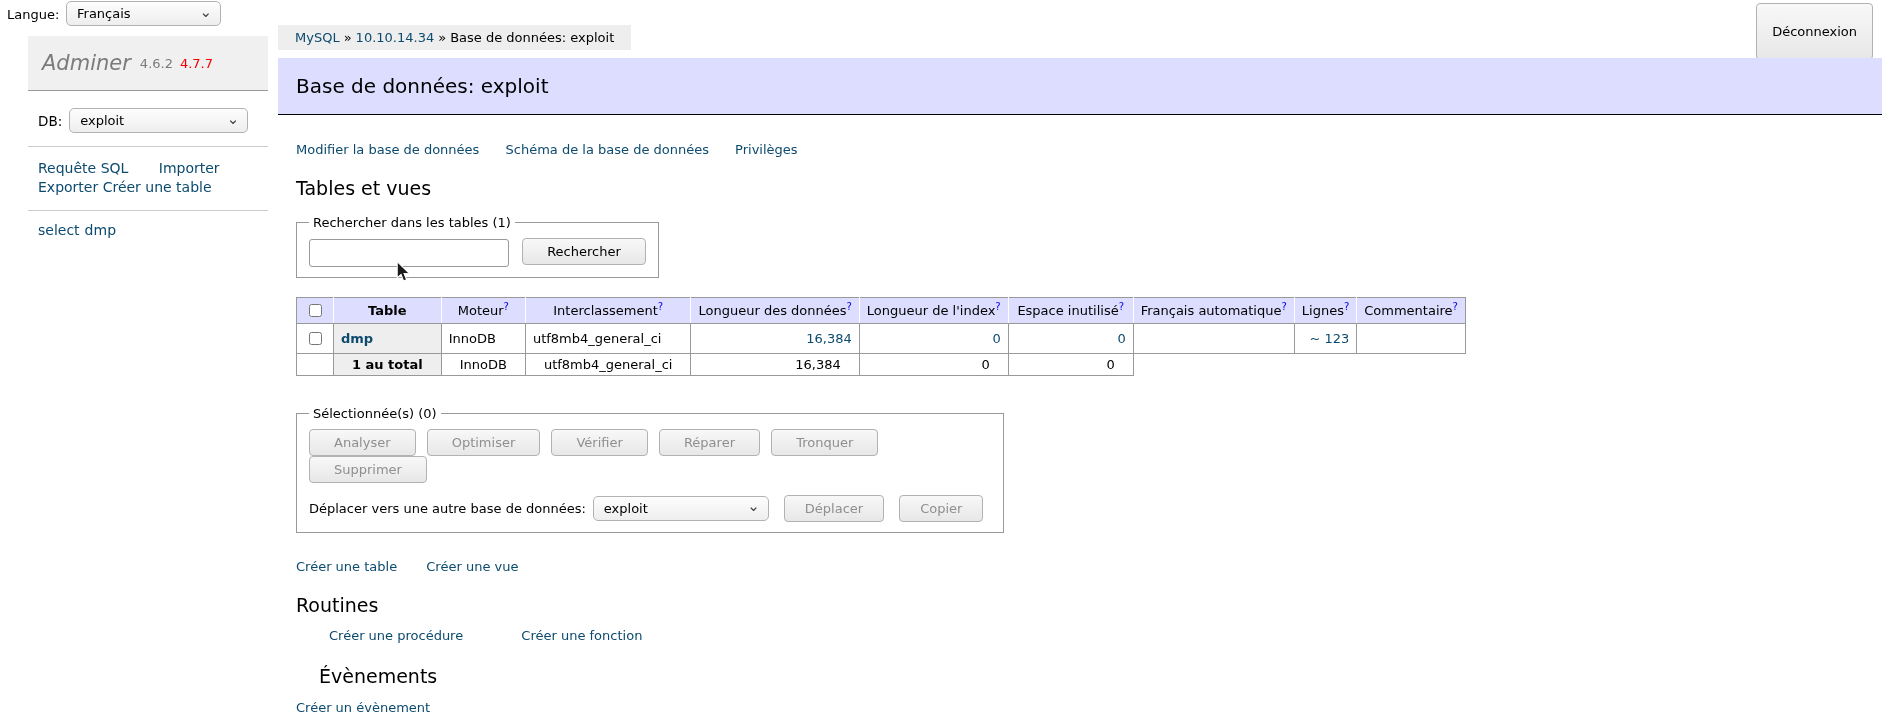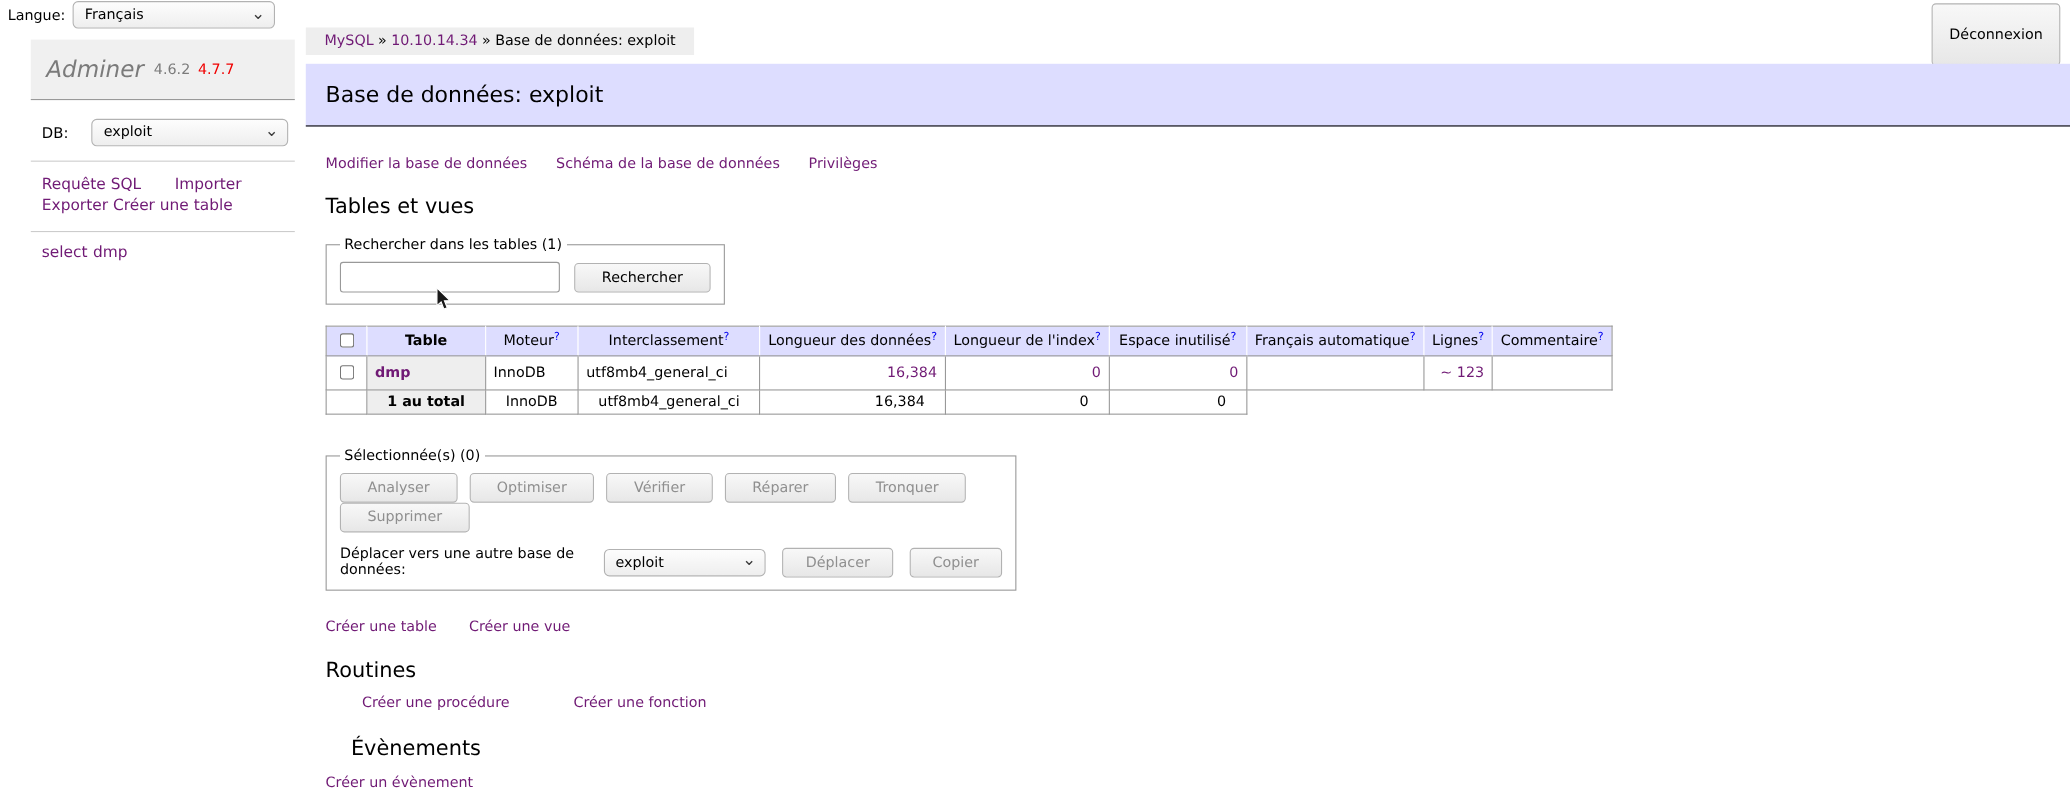--- a/index.html
+++ b/index.html
@@ -3,21 +3,21 @@
 <meta charset="utf-8">
 <style>
   * { box-sizing: border-box; }
   html,body { margin:0; padding:0; background:#fff; }
   .page {
     position: relative;
     width: 1882px; height: 724px;
     font-family: "DejaVu Sans", "Liberation Sans", sans-serif;
     font-size: 13px; color:#000; background:#fff; overflow:hidden;
   }
-  a { color:#701a75; text-decoration:none; }
+  a { color:#0c4a6e; text-decoration:none; }
 
   
   .lang-label { position:absolute; left:7px; top:7px; font-size:13px; }
   .lang-select { position:absolute; left:66px; top:1px; }
   .logout-btn { position:absolute; right:9px; top:3px; }
 
   
   .btn {
     font-family: inherit; font-size:13px; color:#000;
     background: linear-gradient(#f8f8f8, #e7e7e7);
@@ -44,21 +44,21 @@
 
   
   .sidebar { position:absolute; left:0; top:0; width:268px;padding-left:28px; }
   .h1-box {
     margin-top:36px; height:55px; background:#f0f0f0; border-bottom:1px solid #999;
     display:flex; align-items:center; padding-left:14px;
   }
   .app-name { font-size:21px; font-style:italic; color:#7b7b7b; margin-right:9px; }
   .app-version { font-size:13px; color:#7b7b7b; margin-right:7px; }
   .app-newversion { font-size:13px; color:#f00000; }
-  .db-row { margin:17px 0 0 10px; display:flex; align-items:center;gap:14px; }
+  .db-row { margin:17px 0 0 10px; display:flex; align-items:center; }
   .db-row .db-label { margin-right:7px; font-size:13.5px; }
   .db-select { width:179px; }
   .side-hr { border:0; border-top:1px solid #ccc; margin:13px 0 0 0; }
   .side-links { margin:12px 0 0 10px; font-size:14px; line-height:19px; }
   .side-links a.gap { margin-right:26px; }
   .side-tablelist { margin:11px 0 0 10px; font-size:14px; }
   .side-tablelist a { margin-right:5px; }
 
   
   .main { margin-left:278px; position:relative; }
@@ -96,21 +96,21 @@
   table.data tfoot td, table.data tfoot th { padding:3px 18px; }
   table.data th.rowhead { background:#eeeeee; font-weight:bold; text-align:left; }
   table.data th.rowhead a { font-weight:bold; }
   table.data .num { text-align:right; }
   table.data .check { width:28px; text-align:center; }
   table.data td.col-espace { min-width:125px; }
   table.data td.col-incr { min-width:145px; }
   table.data td.col-comment { min-width:85px; }
   sup.help { font-size:10px; color:#0000ee; line-height:0; }
 
-  .selected-fieldset { margin:30px 0 0 18px; width:628px; }
+  .selected-fieldset { margin:30px 0 0 18px; width:708px; }
   .sel-btn-row .btn { margin-right:7px; }
   .sel-move-row { margin-top:12px; display:flex; align-items:center; }
   .sel-move-row .move-label { margin-right:7px; }
   .move-select { width:176px; }
   .sel-move-row .btn { margin-left:15px; padding:5px 20px; }
 
   .create-links { margin:26px 0 0 18px; font-size:13px; }
   .create-links a { margin-right:25px; }
   .sub-links { margin:12px 0 0 18px; font-size:13px; }
   .sub-links a { margin-right:21px;margin-left:33px; }
@@ -118,21 +118,21 @@
 
   .cursor { position:absolute; left:394px; top:261px; z-index:10; }
 </style>
 </head>
 <body>
 
 <div class="page">
 
   
   <span class="lang-label">Langue:</span>
-  <span class="select-wrap lang-select" style="width:184px;">
+  <span class="select-wrap lang-select" style="width:155px;">
     <select>
       <option>Français</option>
     </select>
     <span class="chev">⌄</span>
   </span>
   <button class="btn logout-btn">Déconnexion</button>
 
   
   <aside class="sidebar">
     <div class="h1-box">

